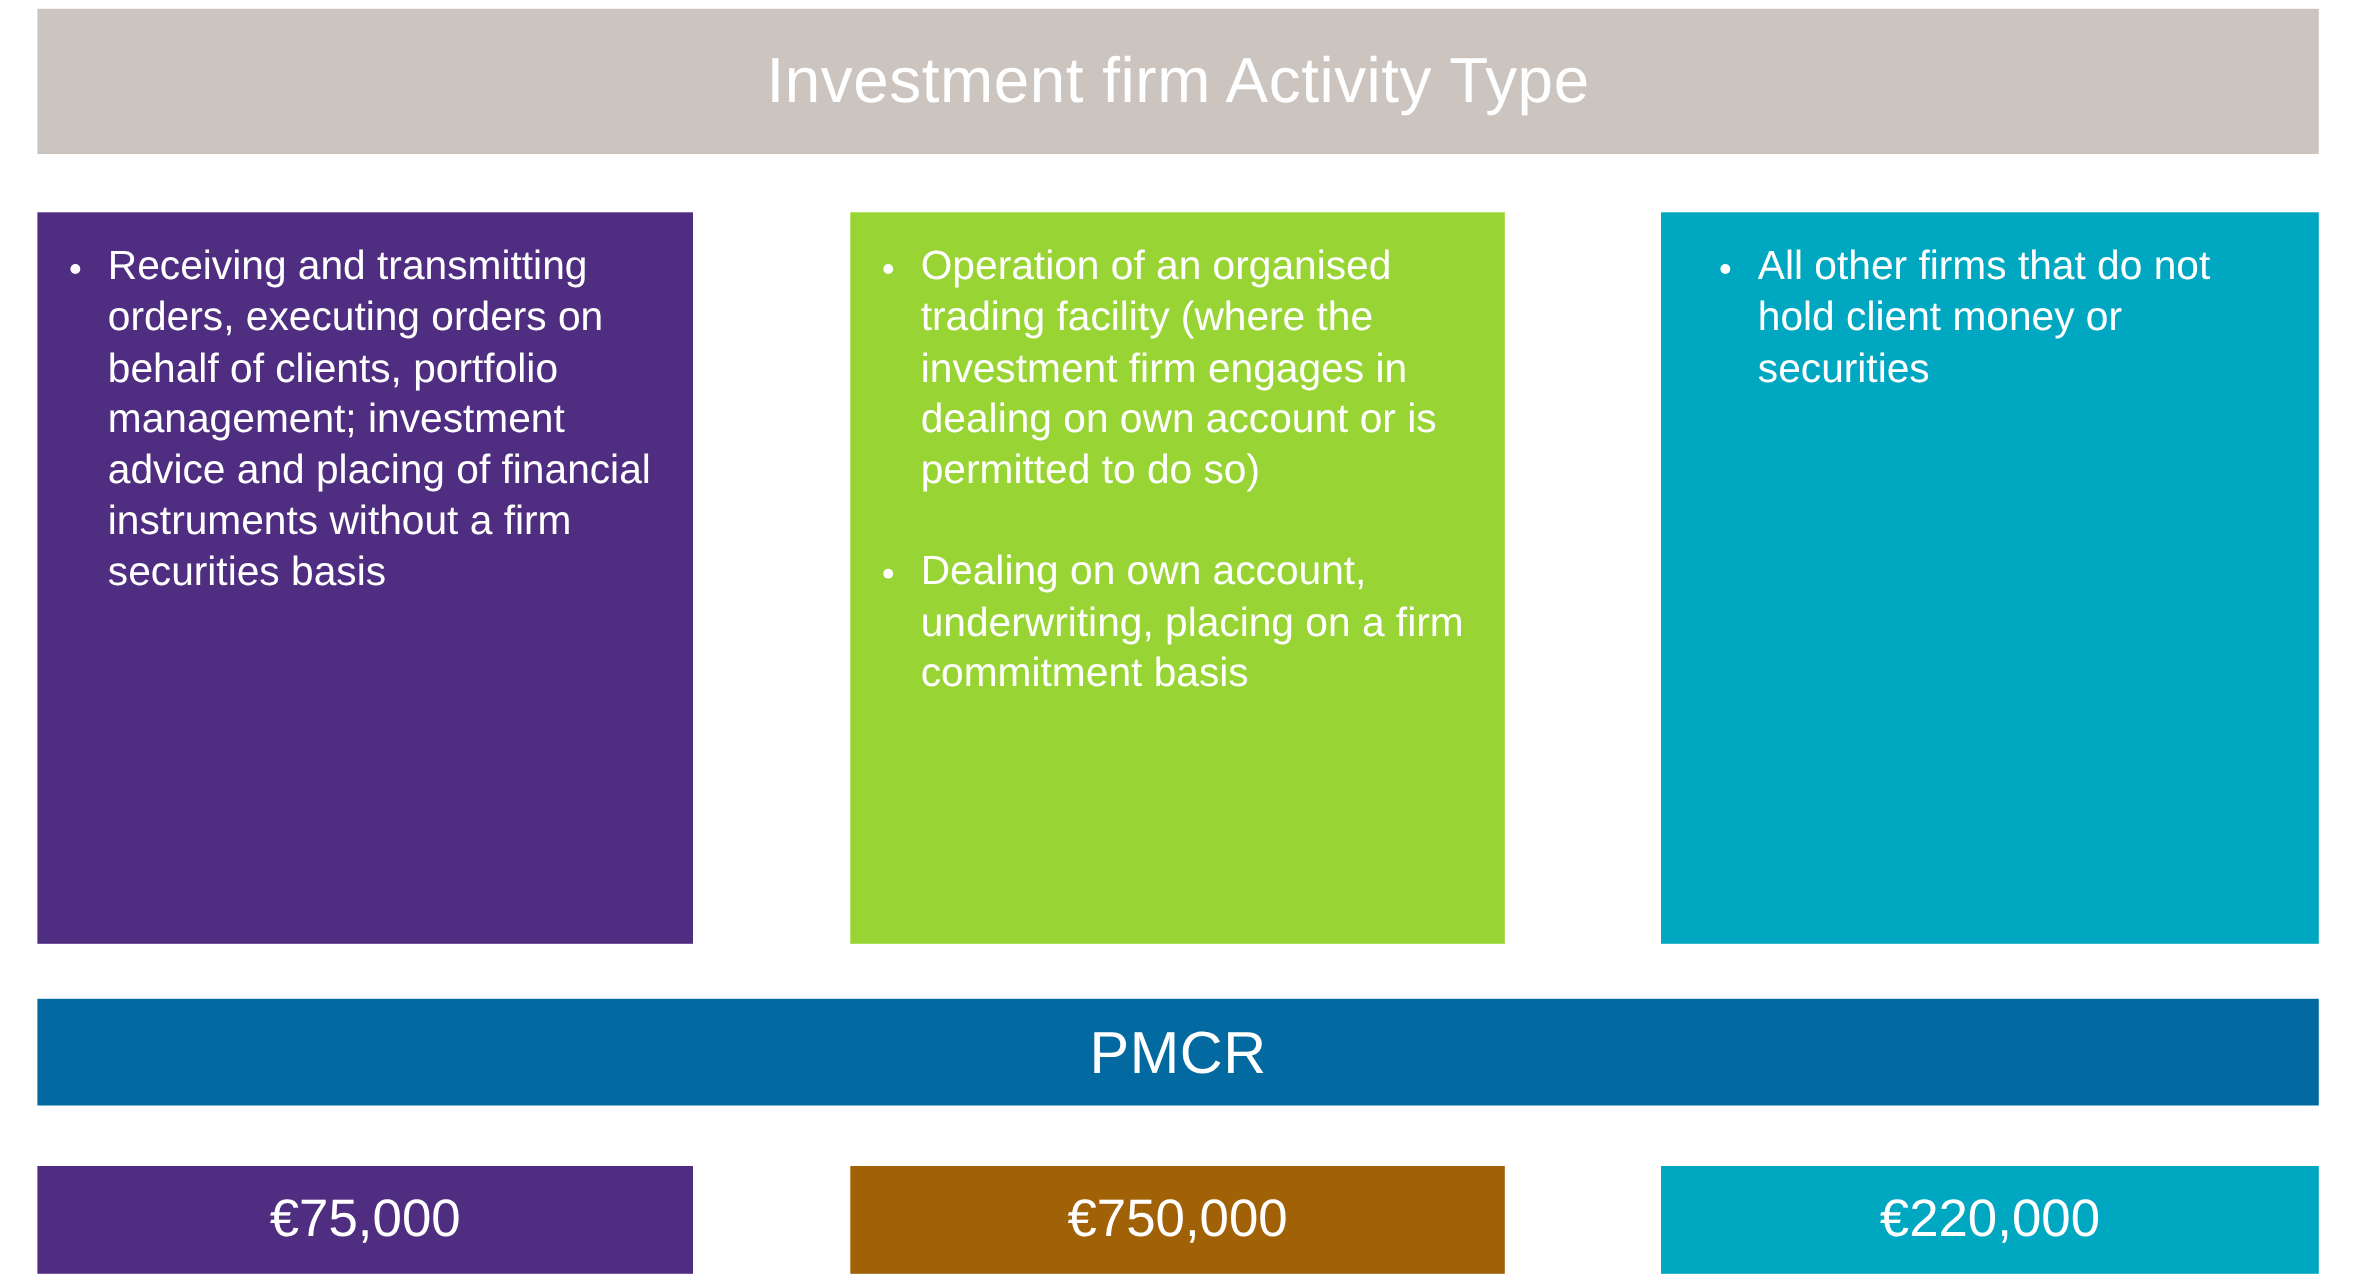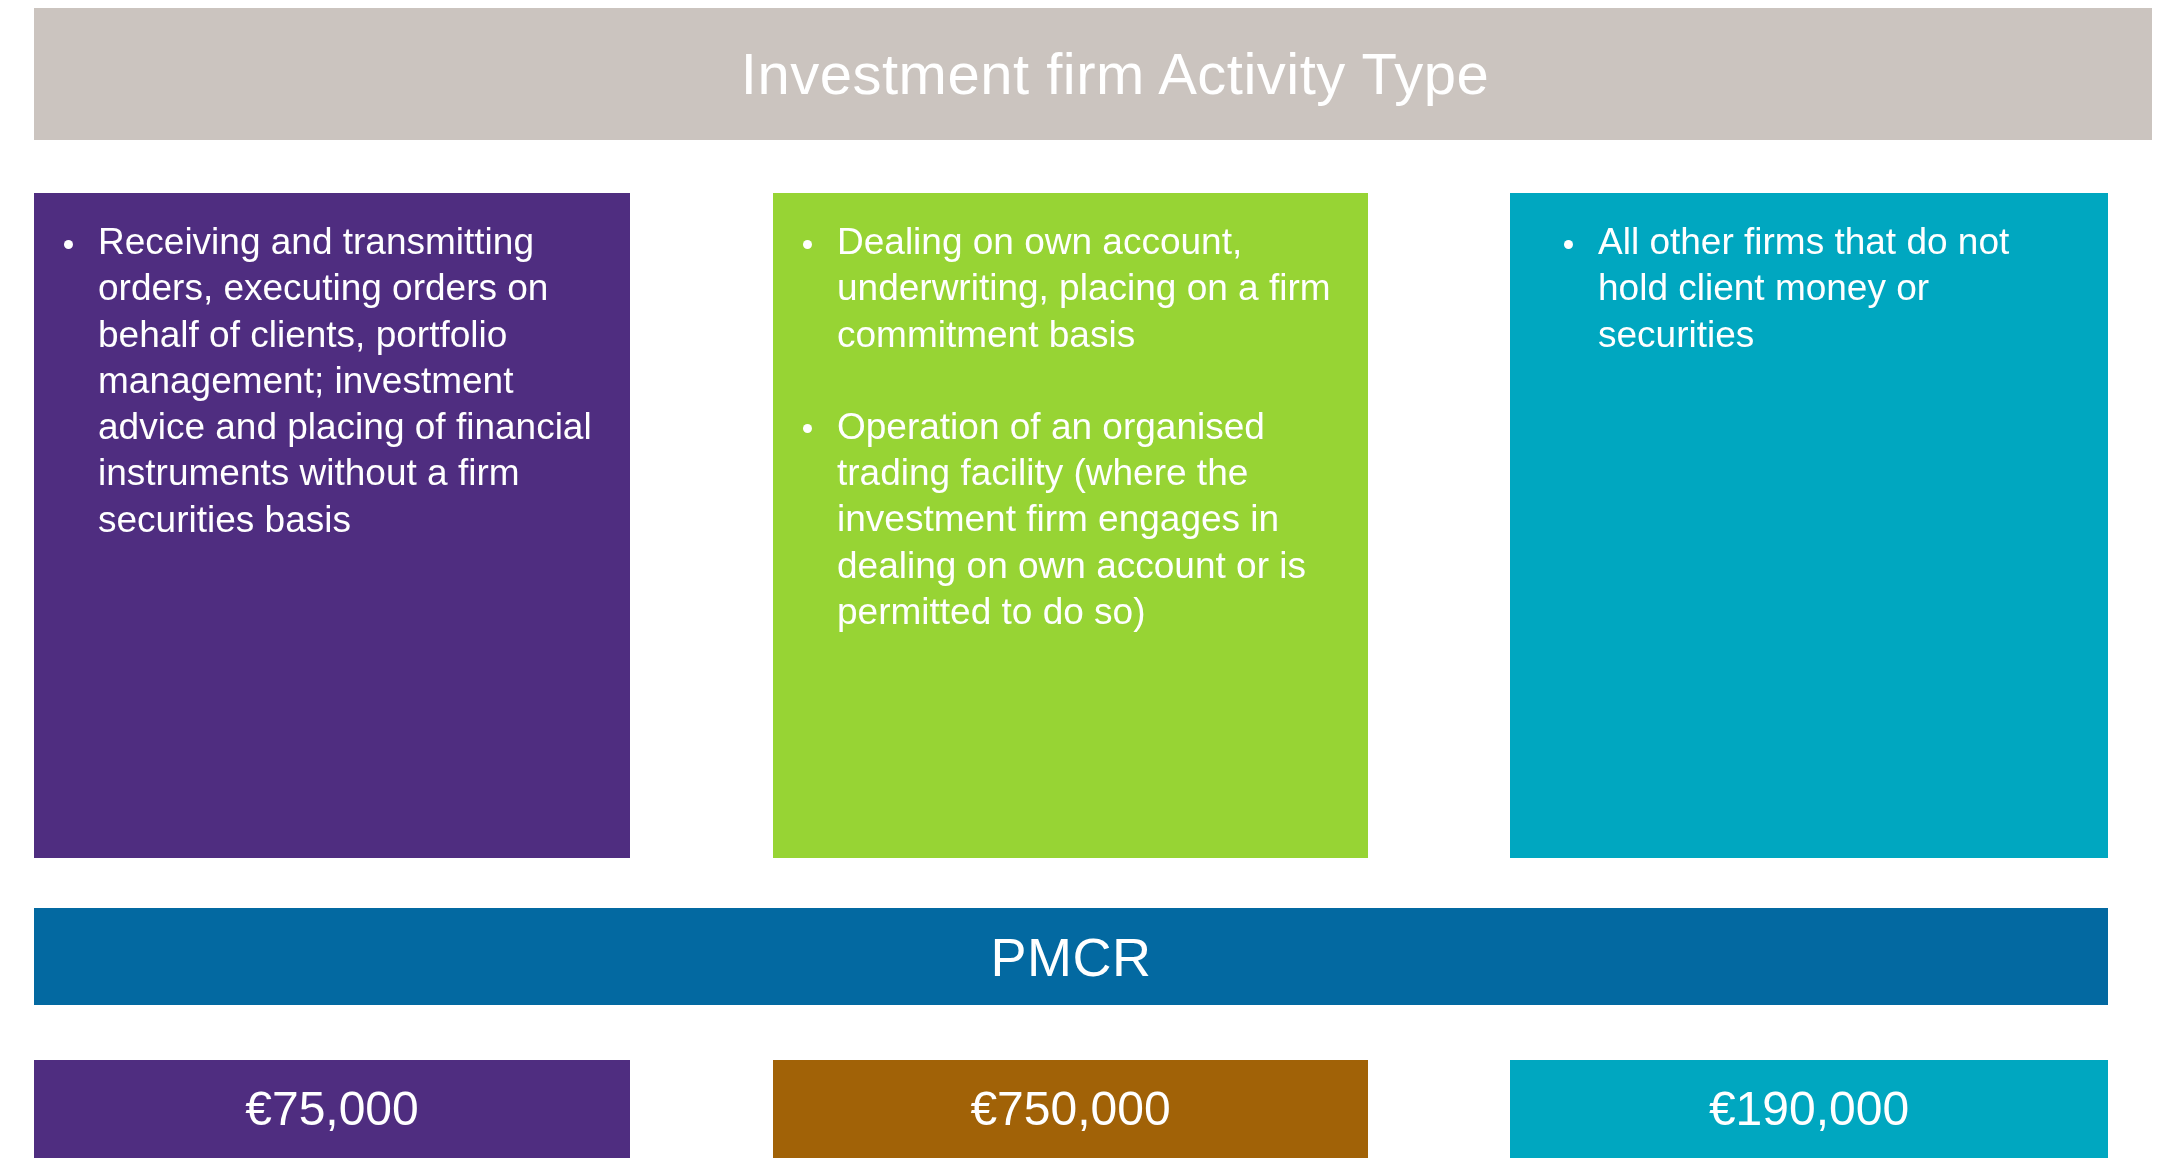--- a/index.html
+++ b/index.html
@@ -110,42 +110,42 @@
     font-weight: 400;
     line-height: 1;
     white-space: nowrap;
   }
 </style>
 </head>
 <body>
 
 <div class="canvas">
 
-  <div class="banner" id="header-banner" style="background: rgb(203, 196, 191); padding-left: 44px;">
+  <div class="banner" id="header-banner" style="background: rgb(203, 196, 191);">
     <div class="banner-title">Investment firm Activity Type</div>
   </div>
 
   <div class="panel col-0" id="panel-0" style="background: rgb(79, 45, 128);">
     <ul class="bullet-list">
       <li class="bullet-item">
         <span class="bullet-dot"></span>
         <span>Receiving and transmitting orders, executing orders on behalf of clients, portfolio management; investment advice and placing of financial instruments without a firm securities basis</span>
       </li>
     </ul>
   </div>
 
   <div class="panel col-1" id="panel-1" style="background: rgb(151, 212, 52);">
     <ul class="bullet-list">
       <li class="bullet-item">
         <span class="bullet-dot"></span>
-        <span>Dealing on own account, underwriting, placing on a firm commitment basis</span>
+        <span>Operation of an organised trading facility (where the investment firm engages in dealing on own account or is permitted to do so)</span>
       </li>
       <li class="bullet-item">
         <span class="bullet-dot"></span>
-        <span>Operation of an organised trading facility (where the investment firm engages in dealing on own account or is permitted to do so)</span>
+        <span>Dealing on own account, underwriting, placing on a firm commitment basis</span>
       </li>
     </ul>
   </div>
 
   <div class="panel col-2" id="panel-2" style="background: rgb(0, 167, 192);">
     <ul class="bullet-list">
       <li class="bullet-item">
         <span class="bullet-dot"></span>
         <span>All other firms that do not hold client money or securities</span>
       </li>
@@ -158,16 +158,16 @@
 
   <div class="amount-box col-0" id="amount-0" style="background: rgb(79, 45, 128);">
     <span class="amount-text">€75,000</span>
   </div>
 
   <div class="amount-box col-1" id="amount-1" style="background: #a16207;">
     <span class="amount-text">€750,000</span>
   </div>
 
   <div class="amount-box col-2" id="amount-2" style="background: rgb(0, 167, 192);">
-    <span class="amount-text">€190,000</span>
+    <span class="amount-text">€220,000</span>
   </div>
 
 </div>
 
 </body></html>

